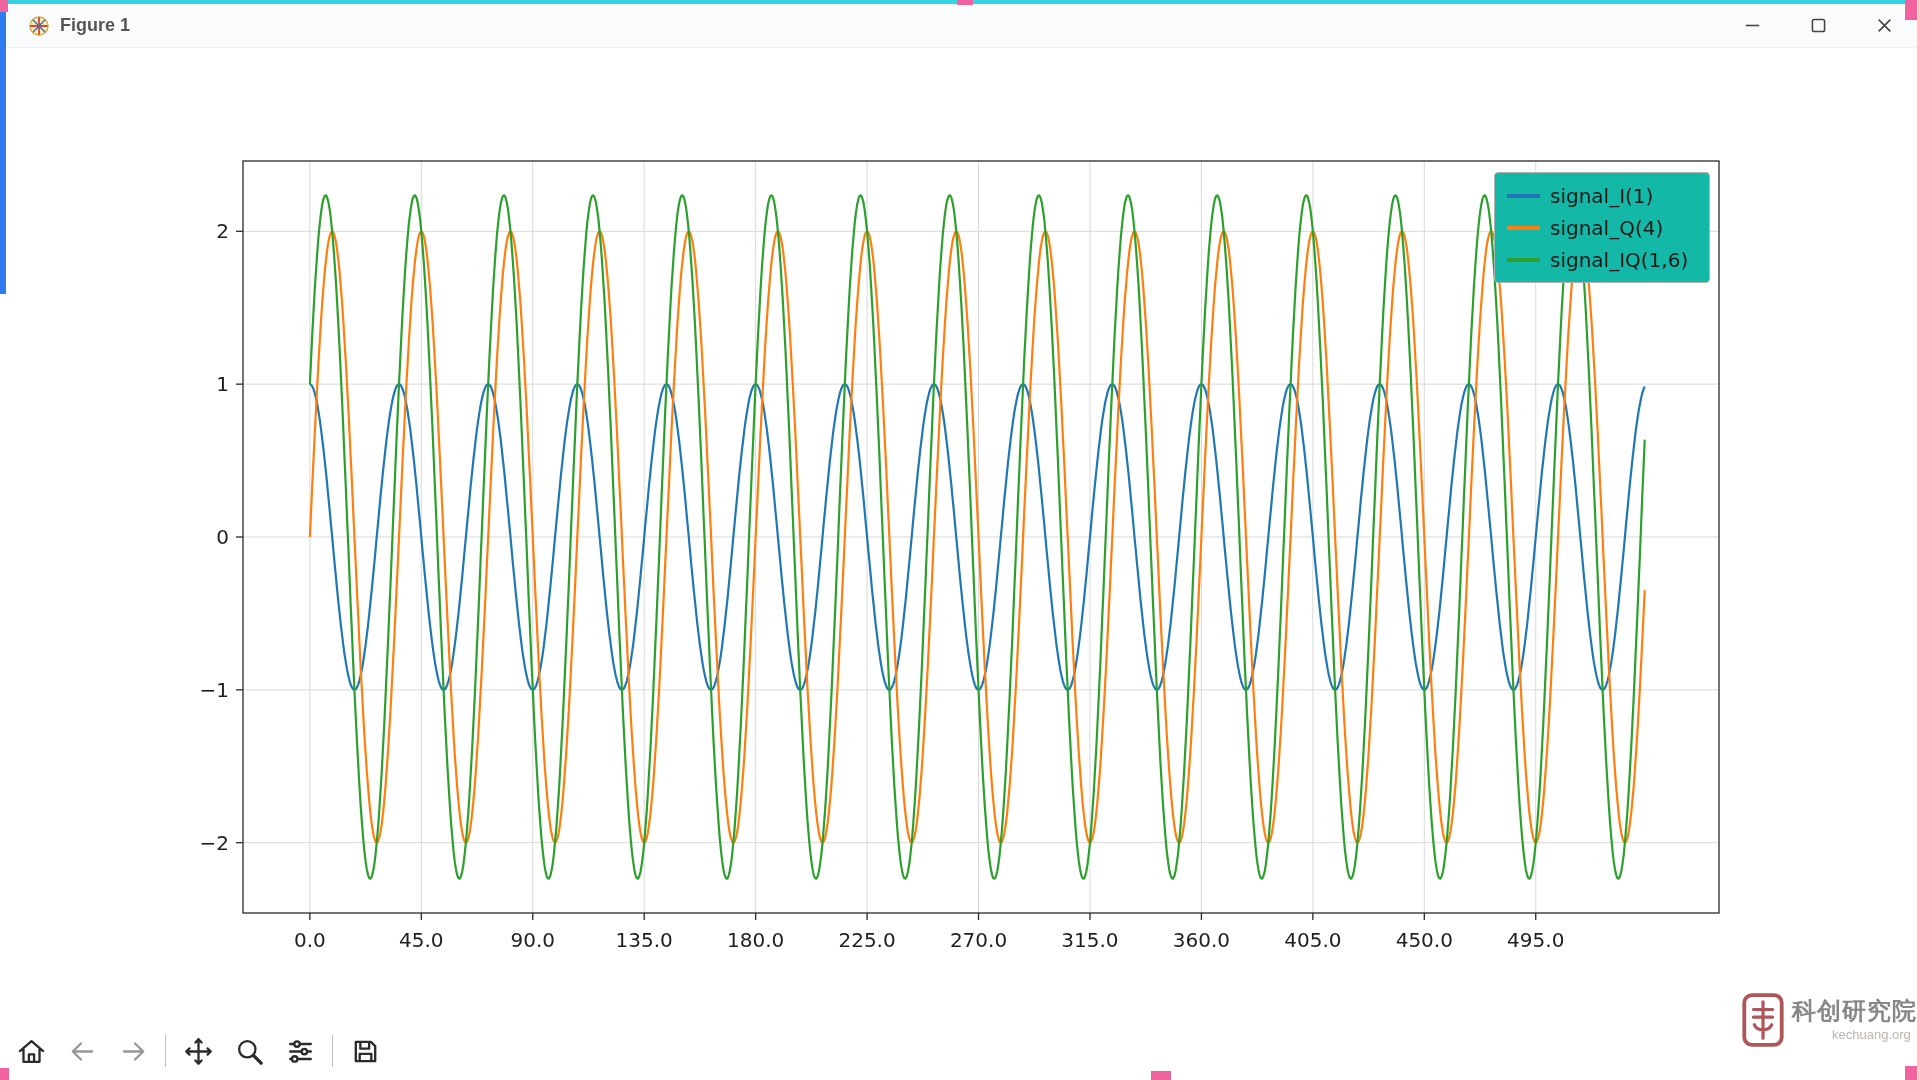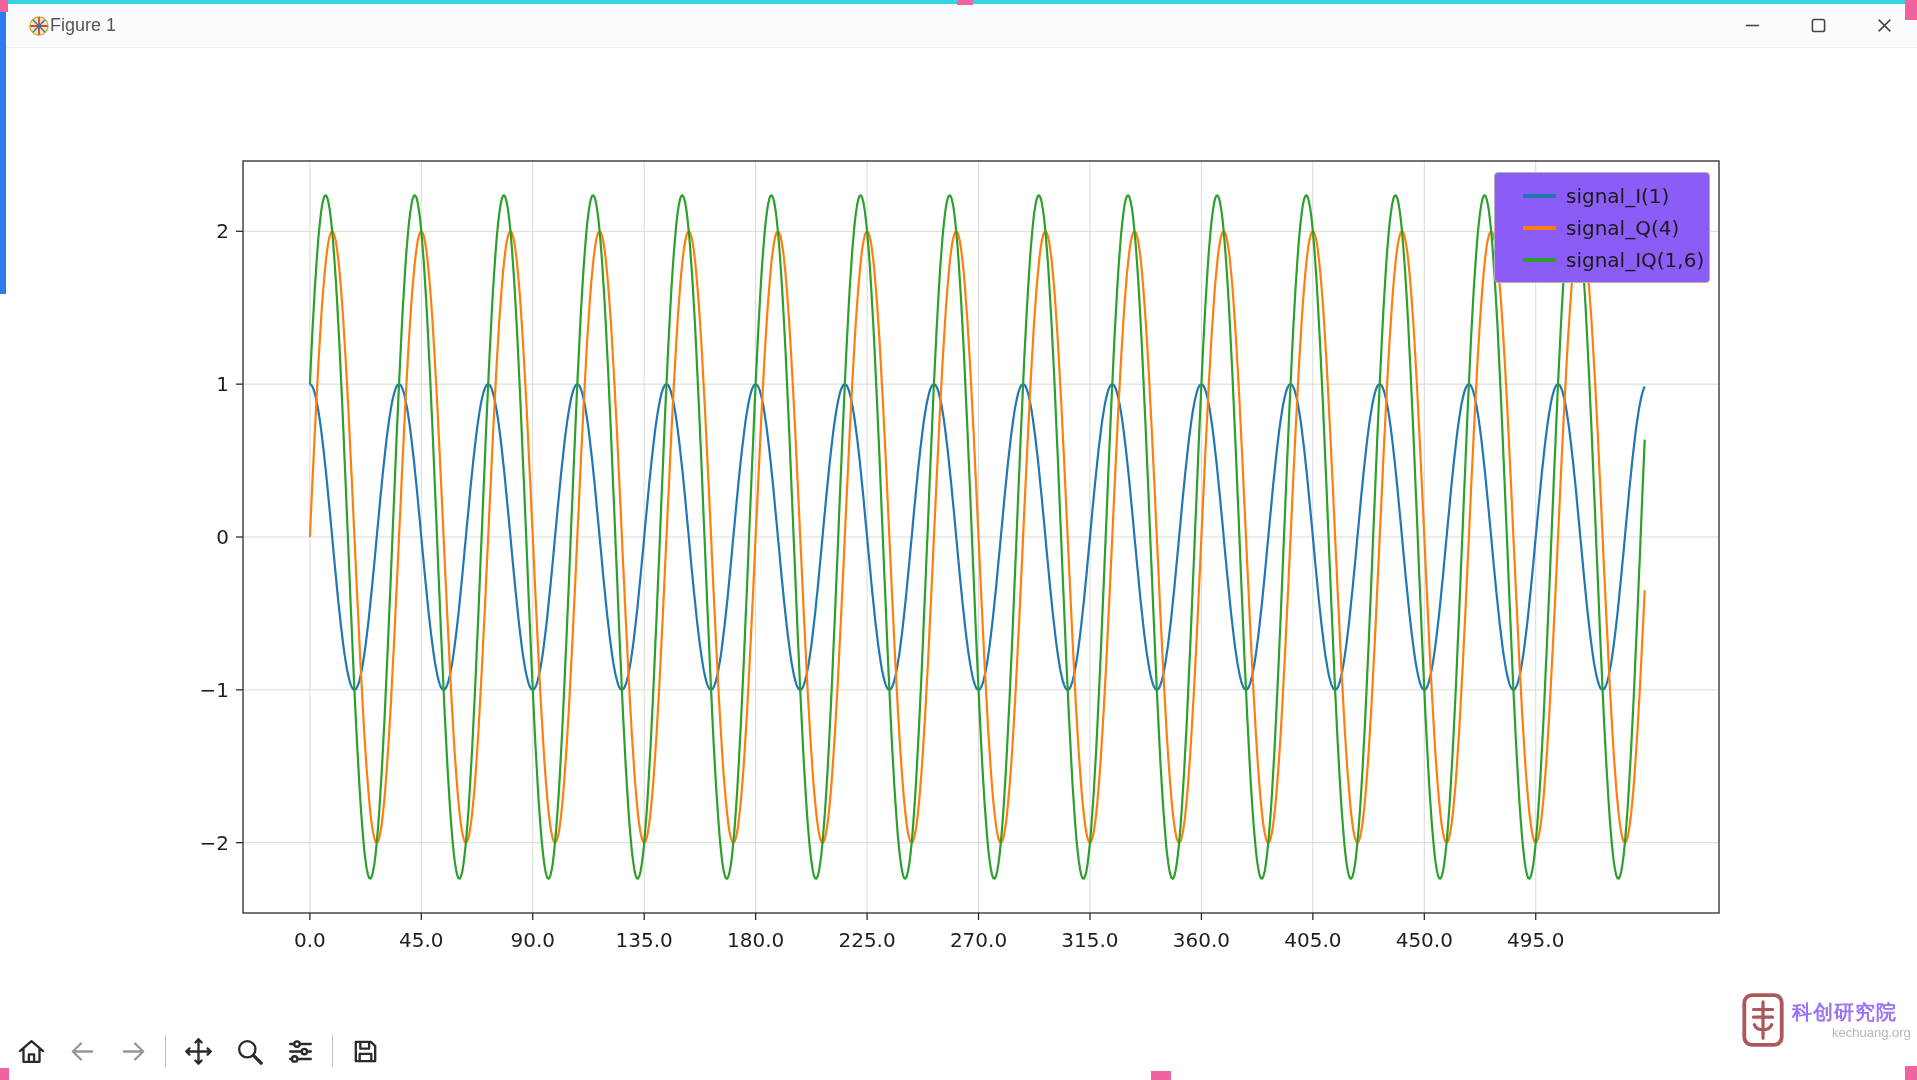--- a/index.html
+++ b/index.html
@@ -3,54 +3,54 @@
 <meta charset="utf-8">
 <style>
   * { margin:0; padding:0; box-sizing:border-box; }
   html,body { width:1917px; height:1080px; background:#ffffff; overflow:hidden;
               font-family:"Liberation Sans", sans-serif; position:relative; }
 
   
   .titlebar { position:absolute; left:0; top:4px; width:100%; height:44px;
               background:#fafbfc; border-bottom:1px solid #f0f0f0;
               display:flex; align-items:center; z-index:3; }
-  .title-left { display:flex; align-items:center; padding-left:28px; }
+  .title-left { display:flex; align-items:center; gap:10px; padding-left:28px;font-weight:bold; }
   .window-title { font-size:18px; color:#565656; }
   .win-controls { margin-left:auto; display:flex; height:100%; }
   .win-btn { width:66px; height:100%; border:none; background:transparent;
              display:flex; align-items:center; justify-content:center; cursor:pointer; }
   .win-btn svg { width:17px; height:17px; stroke:#454545; stroke-width:1.3; fill:none; }
 
   
   #plot-svg { position:absolute; left:0; top:0; width:1917px; height:1080px; z-index:1; }
 
   
   .legend { position:absolute; left:1494px; top:172px; width:216px; z-index:2;
-            background:#8b5cf6; border:1px solid #b2b2b2; border-radius:4px;
-            padding:10px 28px; display:flex; flex-direction:column; gap:7px; }
+            background:#14b8a6; border:1px solid #b2b2b2; border-radius:4px;
+            padding:10px 12px; display:flex; flex-direction:column; gap:7px; }
   .legend-row { display:flex; align-items:center; gap:10px; height:25px; }
   .legend-swatch { width:33px; height:4px; flex:0 0 33px; }
   .legend-label { font-family:"DejaVu Sans", sans-serif; font-size:20px; color:#1a1a1a; white-space:nowrap; }
 
   
   .mpl-toolbar { position:absolute; left:12px; top:1030px; height:42px; z-index:3;
                  display:flex; align-items:center; gap:13px; }
   .tb { width:38px; height:38px; border:none; background:transparent; padding:0;
         display:flex; align-items:center; justify-content:center; cursor:pointer; }
   .ic { width:31px; height:31px; fill:none; stroke-width:1.8;
         stroke-linecap:round; stroke-linejoin:round; }
   .ic.dark { stroke:#2b2b2b; }
   .ic.gray { stroke:#979797; }
   .tb-sep { width:1px; height:32px; background:#bdbdbd; }
 
   
   .watermark { position:absolute; left:1742px; top:992px; z-index:3;
                display:flex; align-items:center; gap:8px; opacity:0.85; }
   .wm-text { display:flex; flex-direction:column; }
-  .wm-cn { font-size:20px; font-weight:bold; color:#8b5cf6; letter-spacing:1px; line-height:1.1; }
+  .wm-cn { font-size:24px; font-weight:bold; color:#737373; letter-spacing:1px; line-height:1.1; }
   .wm-latin { font-size:13px; color:#b1a7a0; margin-top:2px;padding-left:40px; }
 
   
   .edge { position:absolute; z-index:6; }
   .cyan-top { left:0; top:0; width:1917px; height:4px; background:#35d4e4; }
   .blue-left { left:0; top:4px; width:6px; height:290px; background:#2e7bee; }
   .pink { background:#f0639f; }
   .pk-tl { left:0; top:0; width:8px; height:12px; }
   .pk-tm { left:957px; top:0; width:16px; height:5px; }
   .pk-tr { left:1905px; top:0; width:12px; height:20px; }

